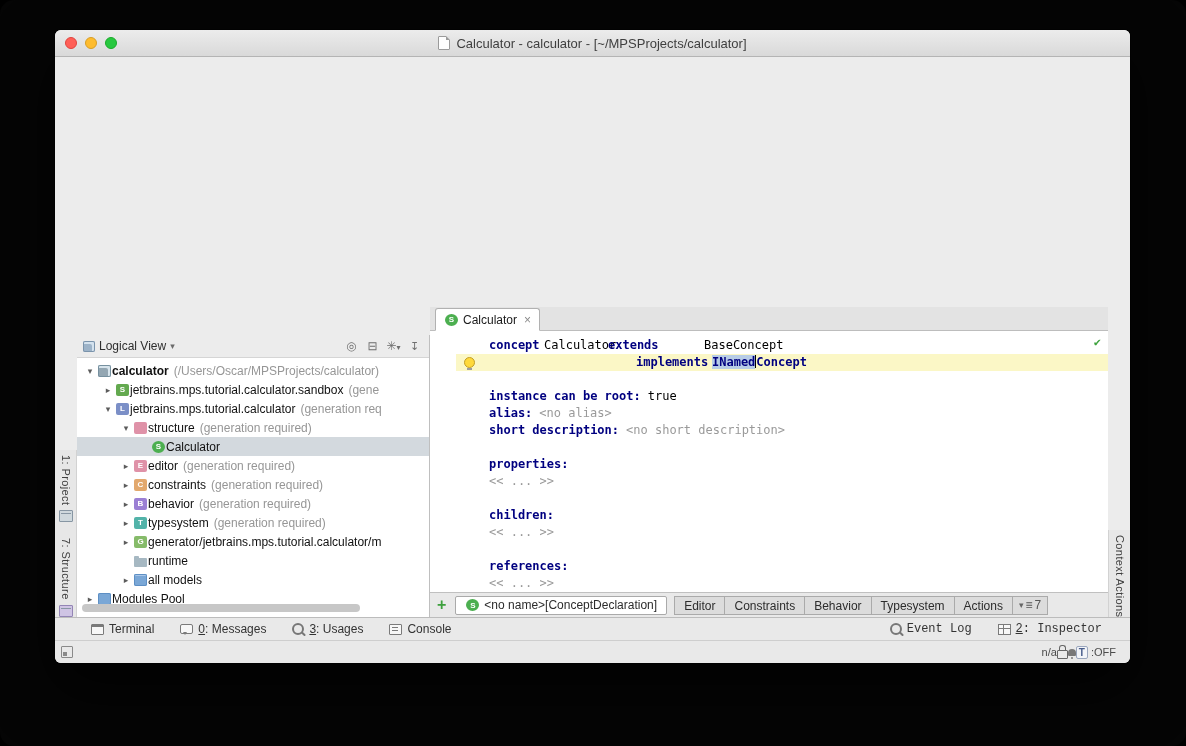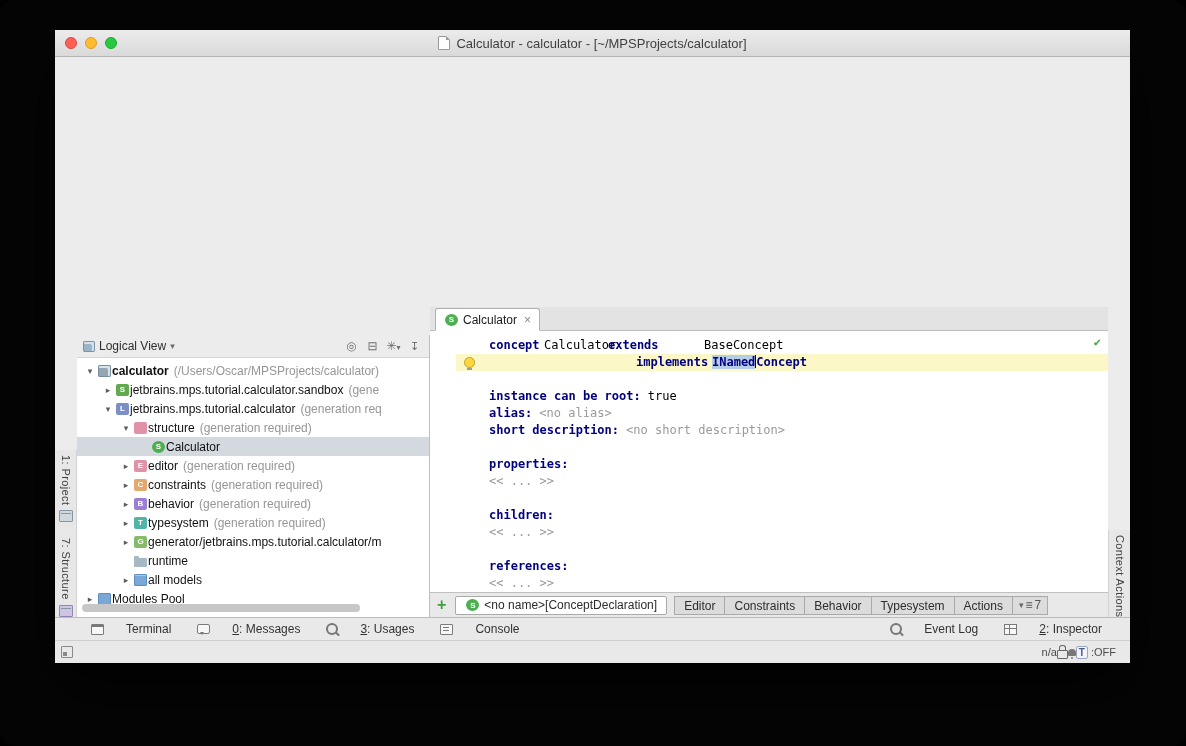--- a/index.html
+++ b/index.html
@@ -1,20 +1,20 @@
 <!DOCTYPE html>
 <html><head>
 <meta charset="utf-8">
 <style>
   html,body{margin:0;padding:0;background:#000;}
   body{width:1186px;height:746px;position:relative;overflow:hidden;font-family:"Liberation Sans",sans-serif;}
   .screen{position:absolute;inset:0;background:#050505;border-radius:14px;}
 
   .window{position:absolute;left:55px;top:30px;width:1075px;height:633px;background:#ececec;
-    border-radius:0;overflow:hidden;display:flex;flex-direction:column;
+    border-radius:6px;overflow:hidden;display:flex;flex-direction:column;
     box-shadow:0 25px 60px rgba(0,0,0,.75), 0 0 0 1px rgba(0,0,0,.35);}
 
   
   .titlebar{flex:none;height:26px;background:linear-gradient(#ececec,#d9d9d9);border-bottom:1px solid #b4b4b4;position:relative;}
   .traffic{position:absolute;left:10px;top:7px;display:flex;gap:8px;}
   .tl{width:12px;height:12px;border-radius:50%;display:inline-block;}
   .tl.red{background:#ff5f57;border:1px solid #e0443e;box-sizing:border-box;}
   .tl.yellow{background:#febc2e;border:1px solid #d89e24;box-sizing:border-box;}
   .tl.green{background:#28c840;border:1px solid #1aab29;box-sizing:border-box;}
   .title-wrap{position:absolute;left:0;right:0;top:0;bottom:0;display:flex;align-items:center;justify-content:center;gap:6px;}
@@ -95,22 +95,22 @@
   .node-tabs{flex:none;height:24px;background:#e9e9e9;border-top:1px solid #c0c0c0;display:flex;align-items:center;padding:0 7px;font-size:12px;color:#2c2c2c;}
   .plus{color:#3da03d;font-size:16px;font-weight:bold;margin-right:9px;line-height:1;}
   .ntab{height:19px;line-height:18px;padding:0 9px;border:1px solid #aaaaaa;background:#dcdcdc;margin-left:-1px;box-sizing:border-box;}
   .ntab.current{background:#fff;display:flex;align-items:center;gap:5px;margin-left:0;margin-right:8px;border-radius:2px;}
   .ntab.overflow{display:flex;align-items:center;gap:2px;color:#555;padding:0 6px;}
   .ntab.overflow .ovglyph{font-size:9px;color:#666;}
 
   
   .statusbar{flex:none;height:22px;background:#e9e9e9;border-top:1px solid #bcbcbc;display:flex;align-items:center;
     padding:0 28px 0 36px;gap:26px;font-size:12px;color:#333;}
-  .sb-item{display:flex;align-items:center;gap:22px;}
-  .sb-right{margin-left:auto;display:flex;align-items:center;gap:26px;}
+  .sb-item{display:flex;align-items:center;gap:5px;}
+  .sb-right{margin-left:auto;display:flex;align-items:center;gap:26px;font-family:Liberation Mono, monospace;}
   .u{text-decoration:underline;}
 
   .term-icon{width:11px;height:9px;border:1px solid #7a7a7a;border-radius:1px;background:#f7f7f7;position:relative;}
   .term-icon::after{content:"";position:absolute;top:0;left:0;right:0;height:2px;background:#7a7a7a;}
   .msg-icon{width:11px;height:8px;border:1px solid #7a7a7a;border-radius:2px;position:relative;background:#f7f7f7;}
   .msg-icon::after{content:"";position:absolute;left:2px;bottom:-4px;border:2px solid transparent;border-top:3px solid #7a7a7a;}
   .magnifier{width:8px;height:8px;border:2px solid #777;border-radius:50%;position:relative;box-sizing:content-box;}
   .magnifier::after{content:"";position:absolute;width:5px;height:2px;background:#777;transform:rotate(45deg);right:-4px;bottom:-2px;border-radius:1px;}
   .console-icon{width:11px;height:9px;border:1px solid #7a7a7a;border-radius:1px;background:
     linear-gradient(#f7f7f7,#f7f7f7);position:relative;}

